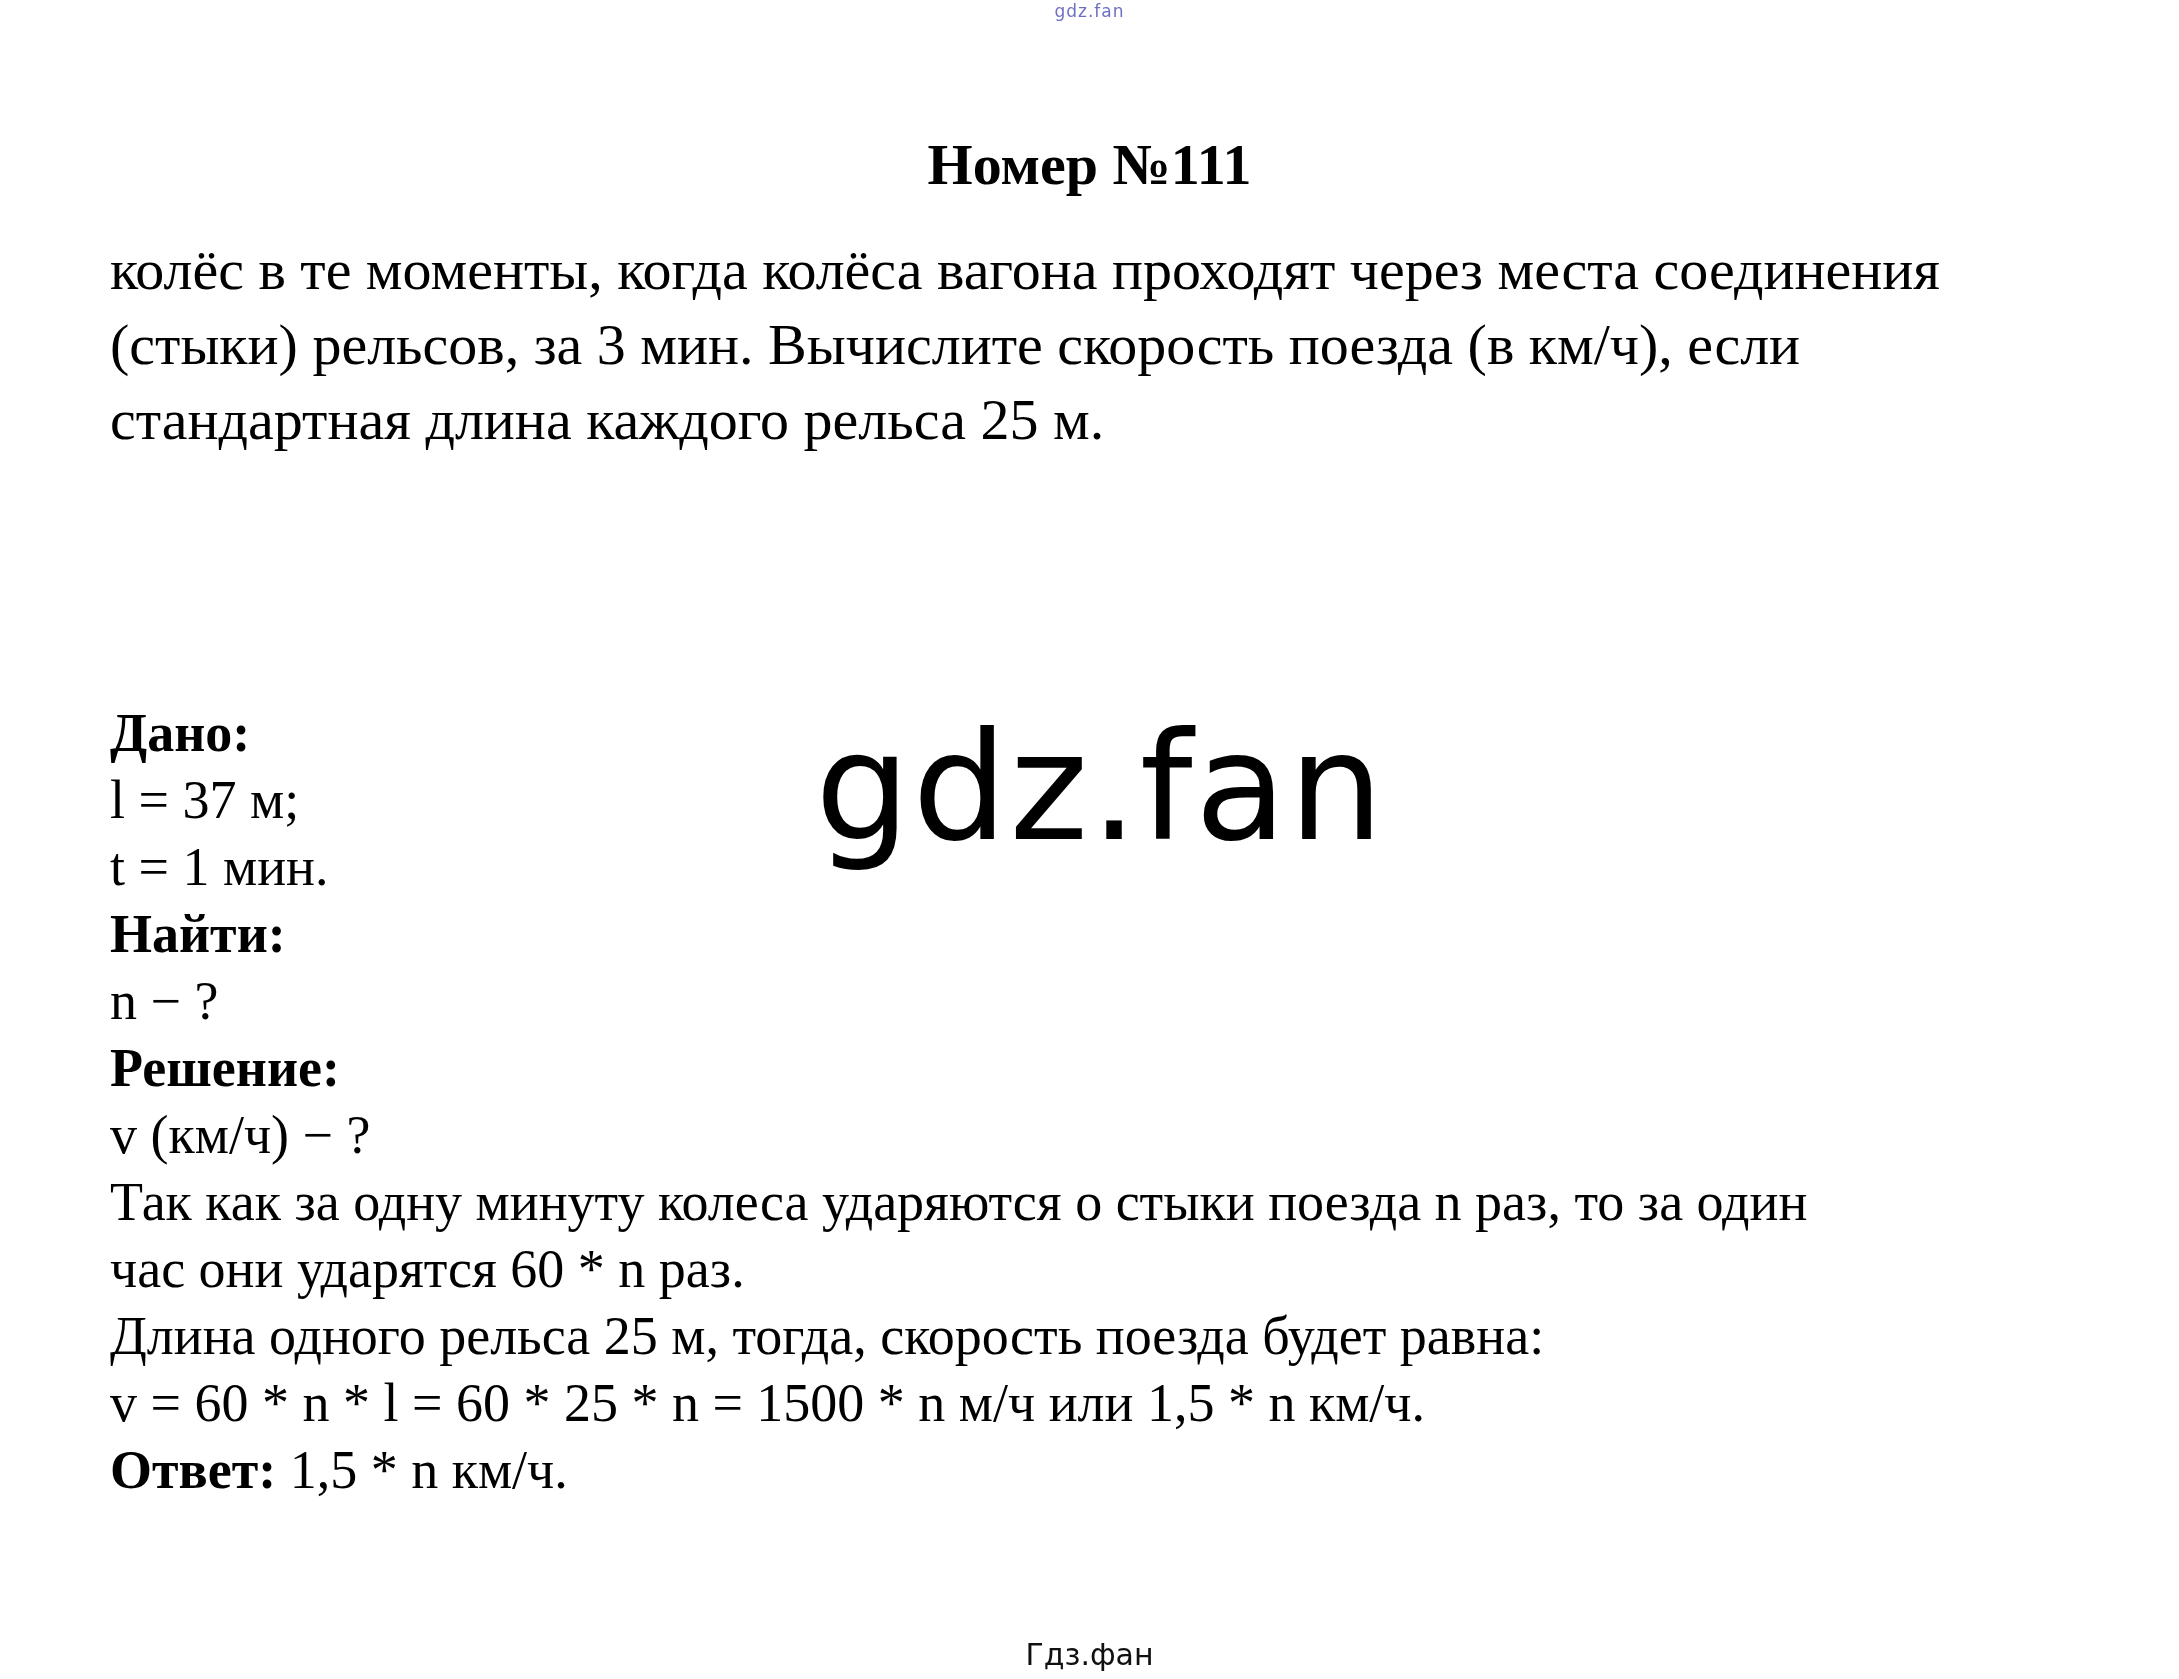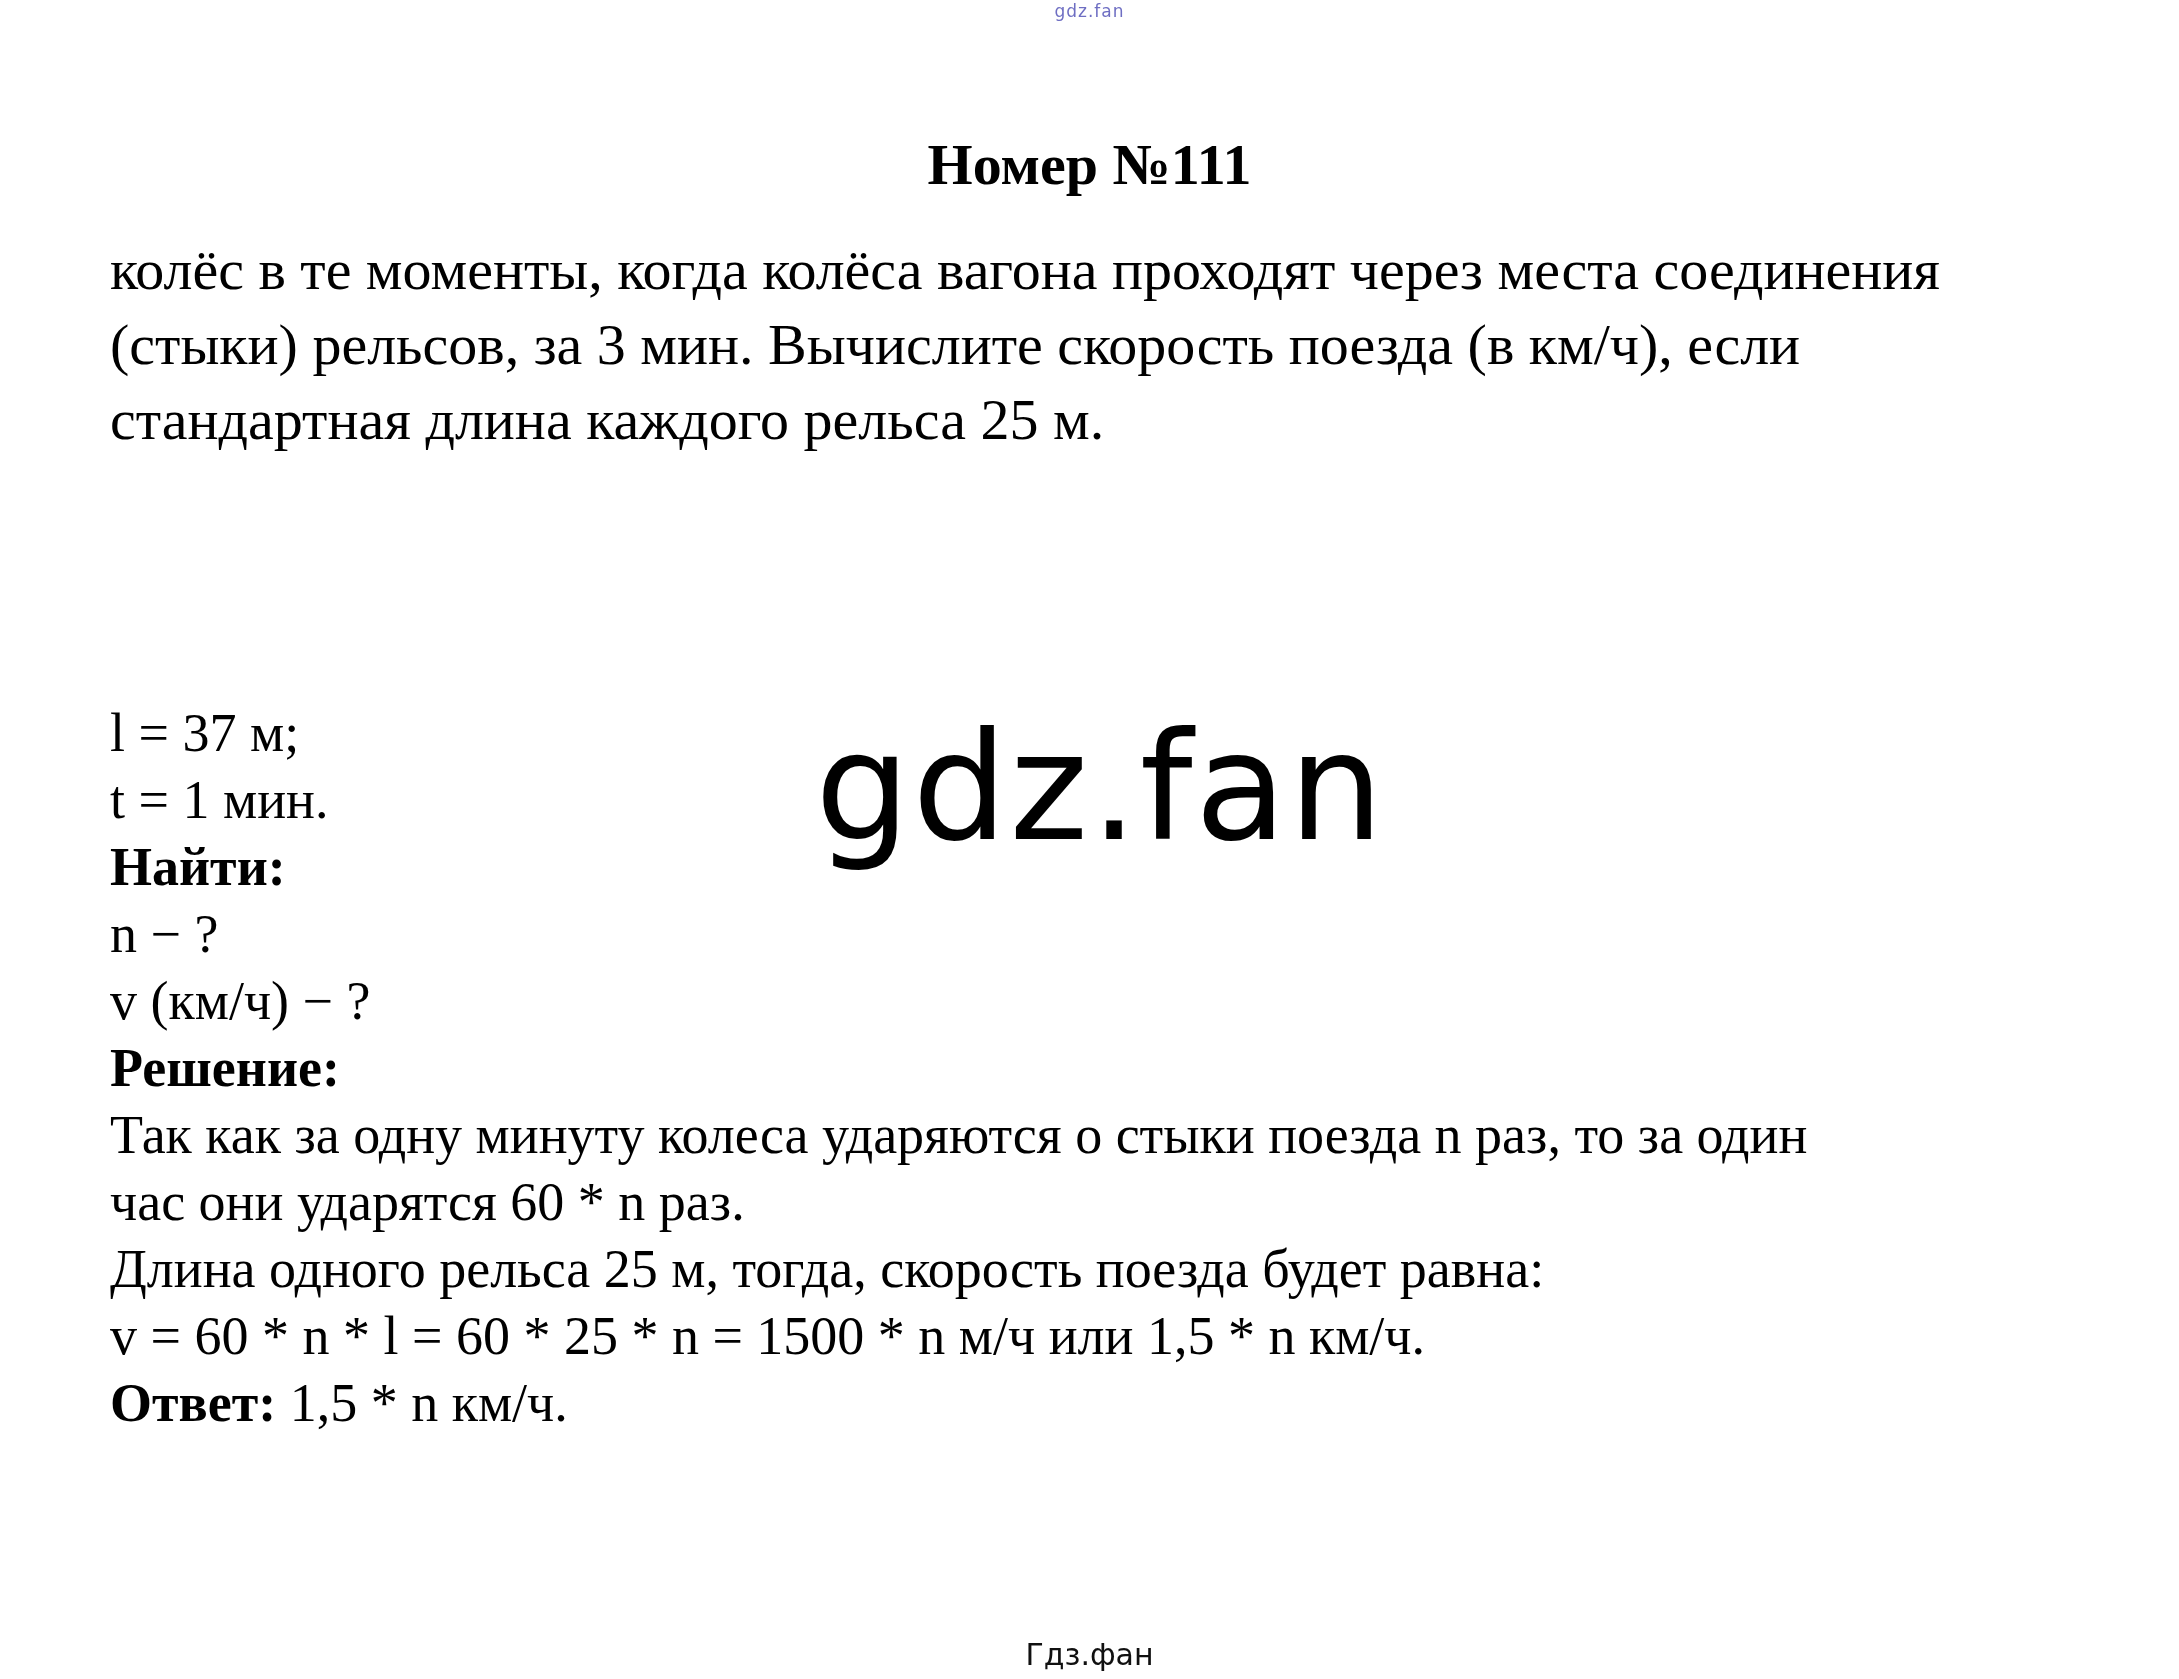--- a/index.html
+++ b/index.html
@@ -103,26 +103,27 @@
   <div class="problem">
     <div class="pline">колёс в те моменты, когда колёса вагона проходят через места соединения</div>
     <div class="pline">(стыки) рельсов, за 3 мин. Вычислите скорость поезда (в км/ч), если</div>
     <div class="pline">стандартная длина каждого рельса 25 м.</div>
   </div>
 
 
   <div class="wm-center">gdz.fan</div>
 
   <div class="solution">
+    <div class="sline bold">Дано:</div>
     <div class="sline">l = 37 м;</div>
     <div class="sline">t = 1 мин.</div>
     <div class="sline bold">Найти:</div>
     <div class="sline">n − ?</div>
+    <div class="sline bold">Решение:</div>
     <div class="sline">v (км/ч) − ?</div>
-    <div class="sline bold">Решение:</div>
     <div class="sline">Так как за одну минуту колеса ударяются о стыки поезда n раз, то за один</div>
     <div class="sline">час они ударятся 60 * n раз.</div>
     <div class="sline">Длина одного рельса 25 м, тогда, скорость поезда будет равна:</div>
     <div class="sline">v = 60 * n * l = 60 * 25 * n = 1500 * n м/ч или 1,5 * n км/ч.</div>
     <div class="sline"><span class="bold">Ответ:</span><span> 1,5 * n км/ч.</span></div>
   </div>
 
   <div class="wm-bottom">Гдз.фан</div>
 
 </div>

